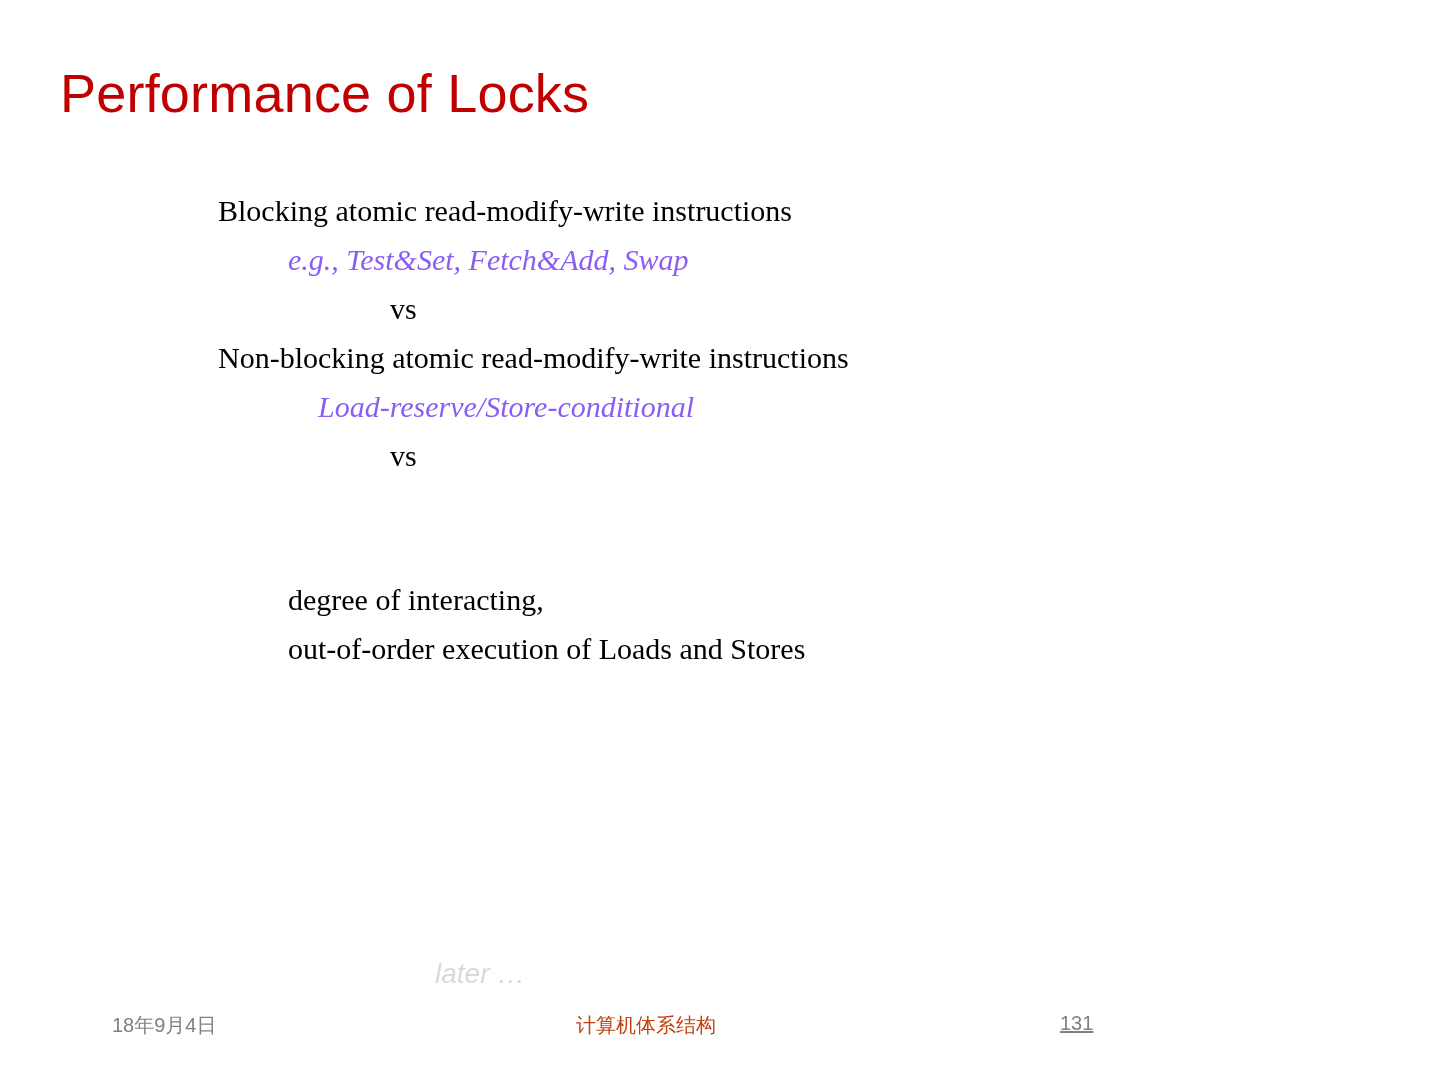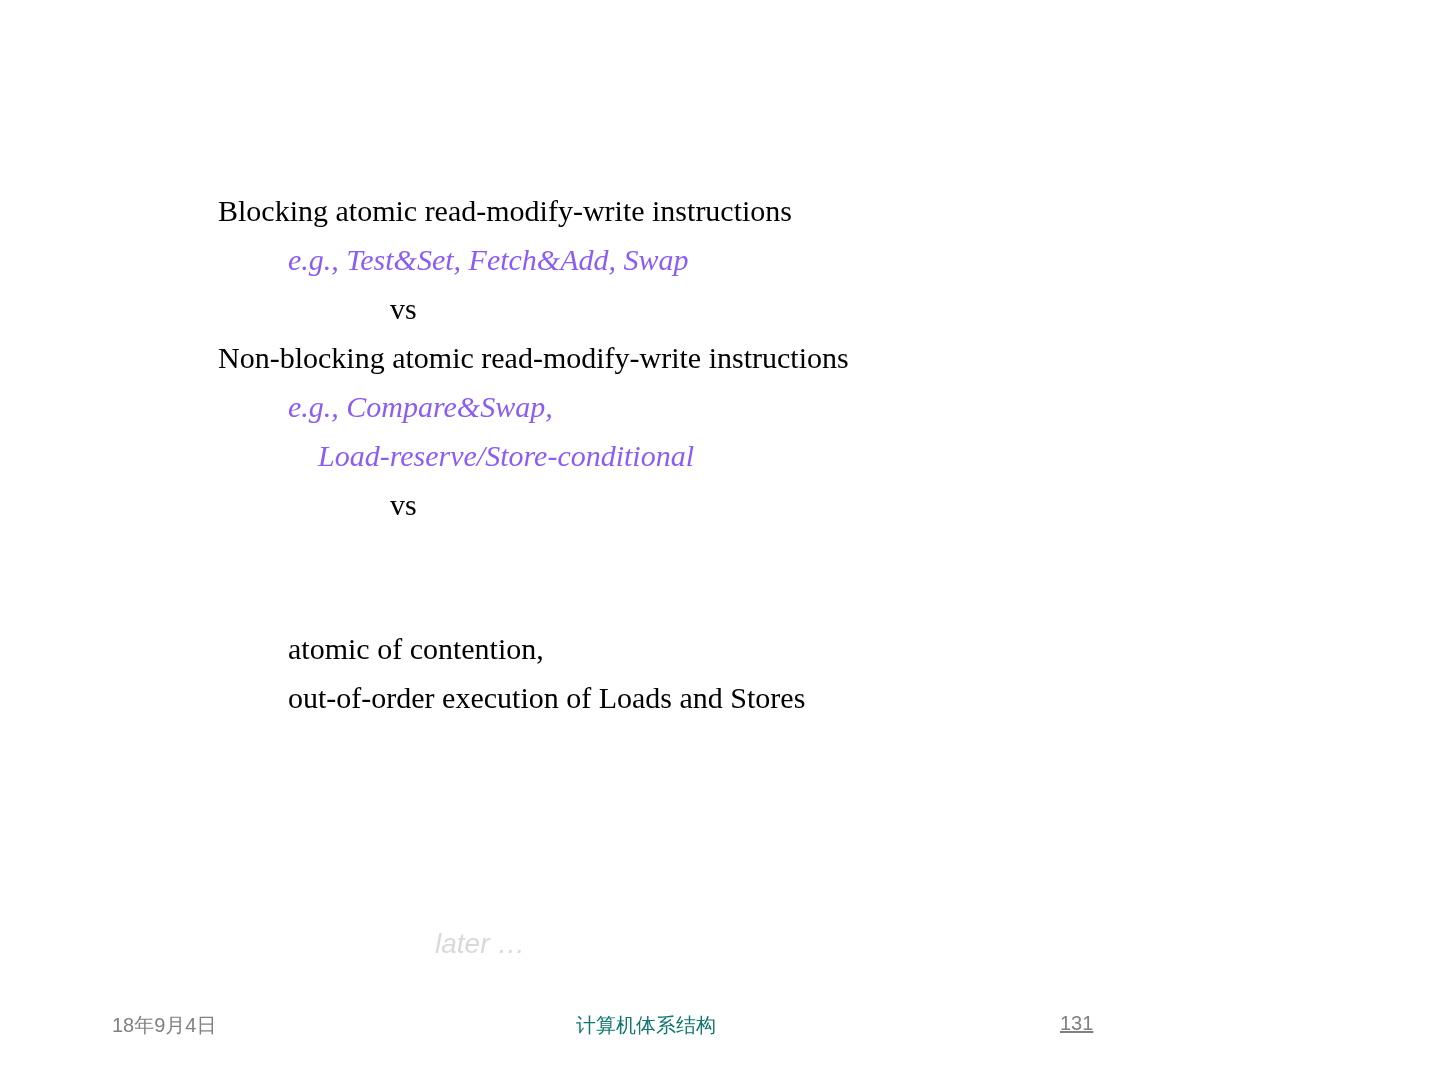--- a/index.html
+++ b/index.html
@@ -53,21 +53,21 @@
   }
   .line.italic {
     font-style: italic;
   }
   .spacer-block {
     height: 95px;
   }
   .later {
     position: absolute;
     left: 435px;
-    top: 928px;
+    top: 958px;
     font-size: 28px;
     font-style: italic;
     color: #d9d9d9;
     white-space: pre;
   }
   .footer {
     position: absolute;
     left: 0;
     top: 1012px;
     width: 1440px;
@@ -82,51 +82,51 @@
     white-space: nowrap;
     text-align: center;
   }
   .footer-center {
     position: absolute;
     left: 0;
     top: 0;
     width: 1292px;
     text-align: center;
     font-size: 20px;
-    color: #0f766e;
+    color: #c2410c;
     white-space: nowrap;
   }
   .footer-page {
     position: absolute;
     left: 1060px;
     top: 0;
     font-size: 20px;
     color: #808080;
     white-space: nowrap;
     text-decoration: underline;
   }
 </style>
 </head>
 <body>
 
 <div class="slide">
 
+  <div class="slide-title">Performance of Locks</div>
 
   <div class="body-block">
     <div class="line">Blocking atomic read-modify-write instructions</div>
     <div class="line indent1 purple">e.g., Test&amp;Set, Fetch&amp;Add, Swap</div>
     <div class="line indent2">vs</div>
     <div class="line">Non-blocking atomic read-modify-write instructions</div>
-    <div class="line indent1 purple">e.g., Compare&amp;Swap,</div>
     <div class="line indent3 purple">Load-reserve/Store-conditional</div>
     <div class="line indent2">vs</div>
 
     <div class="spacer-block"></div>
 
-    <div class="line indent1">atomic of contention,</div>
+    <div class="line indent1">degree of interacting,</div>
     <div class="line indent1">out-of-order execution of Loads and Stores</div>
   </div>
 
   <div class="later">later …</div>
 
   <div class="footer">
     <div class="footer-date">18年9月4日</div>
     <div class="footer-center">计算机体系结构</div>
     <div class="footer-page">131</div>
   </div>

